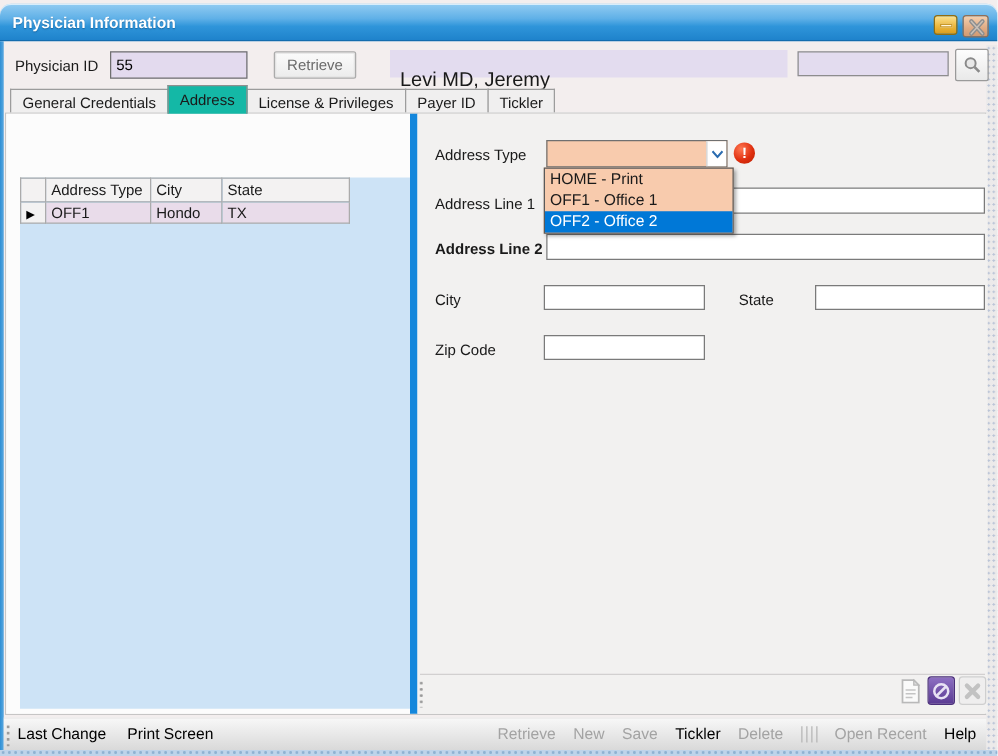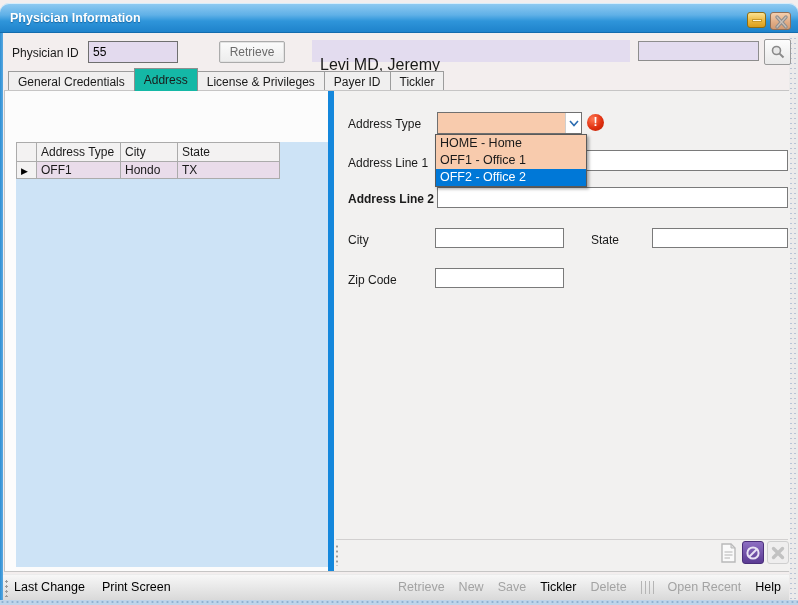--- a/index.html
+++ b/index.html
@@ -47,21 +47,21 @@
     background-image:radial-gradient(circle, #8fb2d2 1px, transparent 1.2px);
     background-size:5px 4px; }
   .right-gutter { position:absolute; left:789px; top:36px; width:9px; height:564px;
     background:#eceaea;
     background-image:radial-gradient(circle, #b9c3d6 0.8px, transparent 1px);
     background-size:4px 5px; }
 
   
   .hdr-label { position:absolute; left:12px; top:46px; }
   .id-input {
-    position:absolute; left:88px; top:41px; width:90px; height:22px;
+    position:absolute; left:88px; top:41px; width:110px; height:22px;
     background:#e3daee; border:1px solid #6f6f6f; font-size:12px;
     padding-left:4px; font-family:"Liberation Sans",sans-serif;
   }
   .retrieve-btn {
     position:absolute; left:219px; top:41px; width:66px; height:22px;
     background:linear-gradient(#fbfbfb,#ececec);
     border:1px solid #ababab; box-shadow: inset 0 0 0 1px #e3e3e3;
     color:#6b6b6b; font-size:12px; font-family:"Liberation Sans",sans-serif;
     border-radius:2px;
   }
@@ -245,21 +245,21 @@
       <div class="combo-value"></div>
       <div class="combo-btn">
         <svg width="10" height="7" viewBox="0 0 10 7">
           <polyline points="1,1 5,5.5 9,1" fill="none" stroke="#2b6cb0" stroke-width="1.6"></polyline>
         </svg>
       </div>
     </div>
     <div class="err-icon">!</div>
 
     <div class="dropdown">
-      <div class="dd-item">HOME - Home</div>
+      <div class="dd-item">HOME - Print</div>
       <div class="dd-item">OFF1 - Office 1</div>
       <div class="dd-item selected">OFF2 - Office 2</div>
     </div>
 
     <div class="fld-label" style="left:14px; top:65px;">Address Line 1</div>
     <input class="txt" style="left: 103px; top: 59px; width: 351px; height: 21px;" value="">
 
     <div class="fld-label" style="left:14px; top:101px;font-weight:bold;">Address Line 2</div>
     <input class="txt" style="left: 103px; top: 96px; width: 351px; height: 21px;" value="">
 

